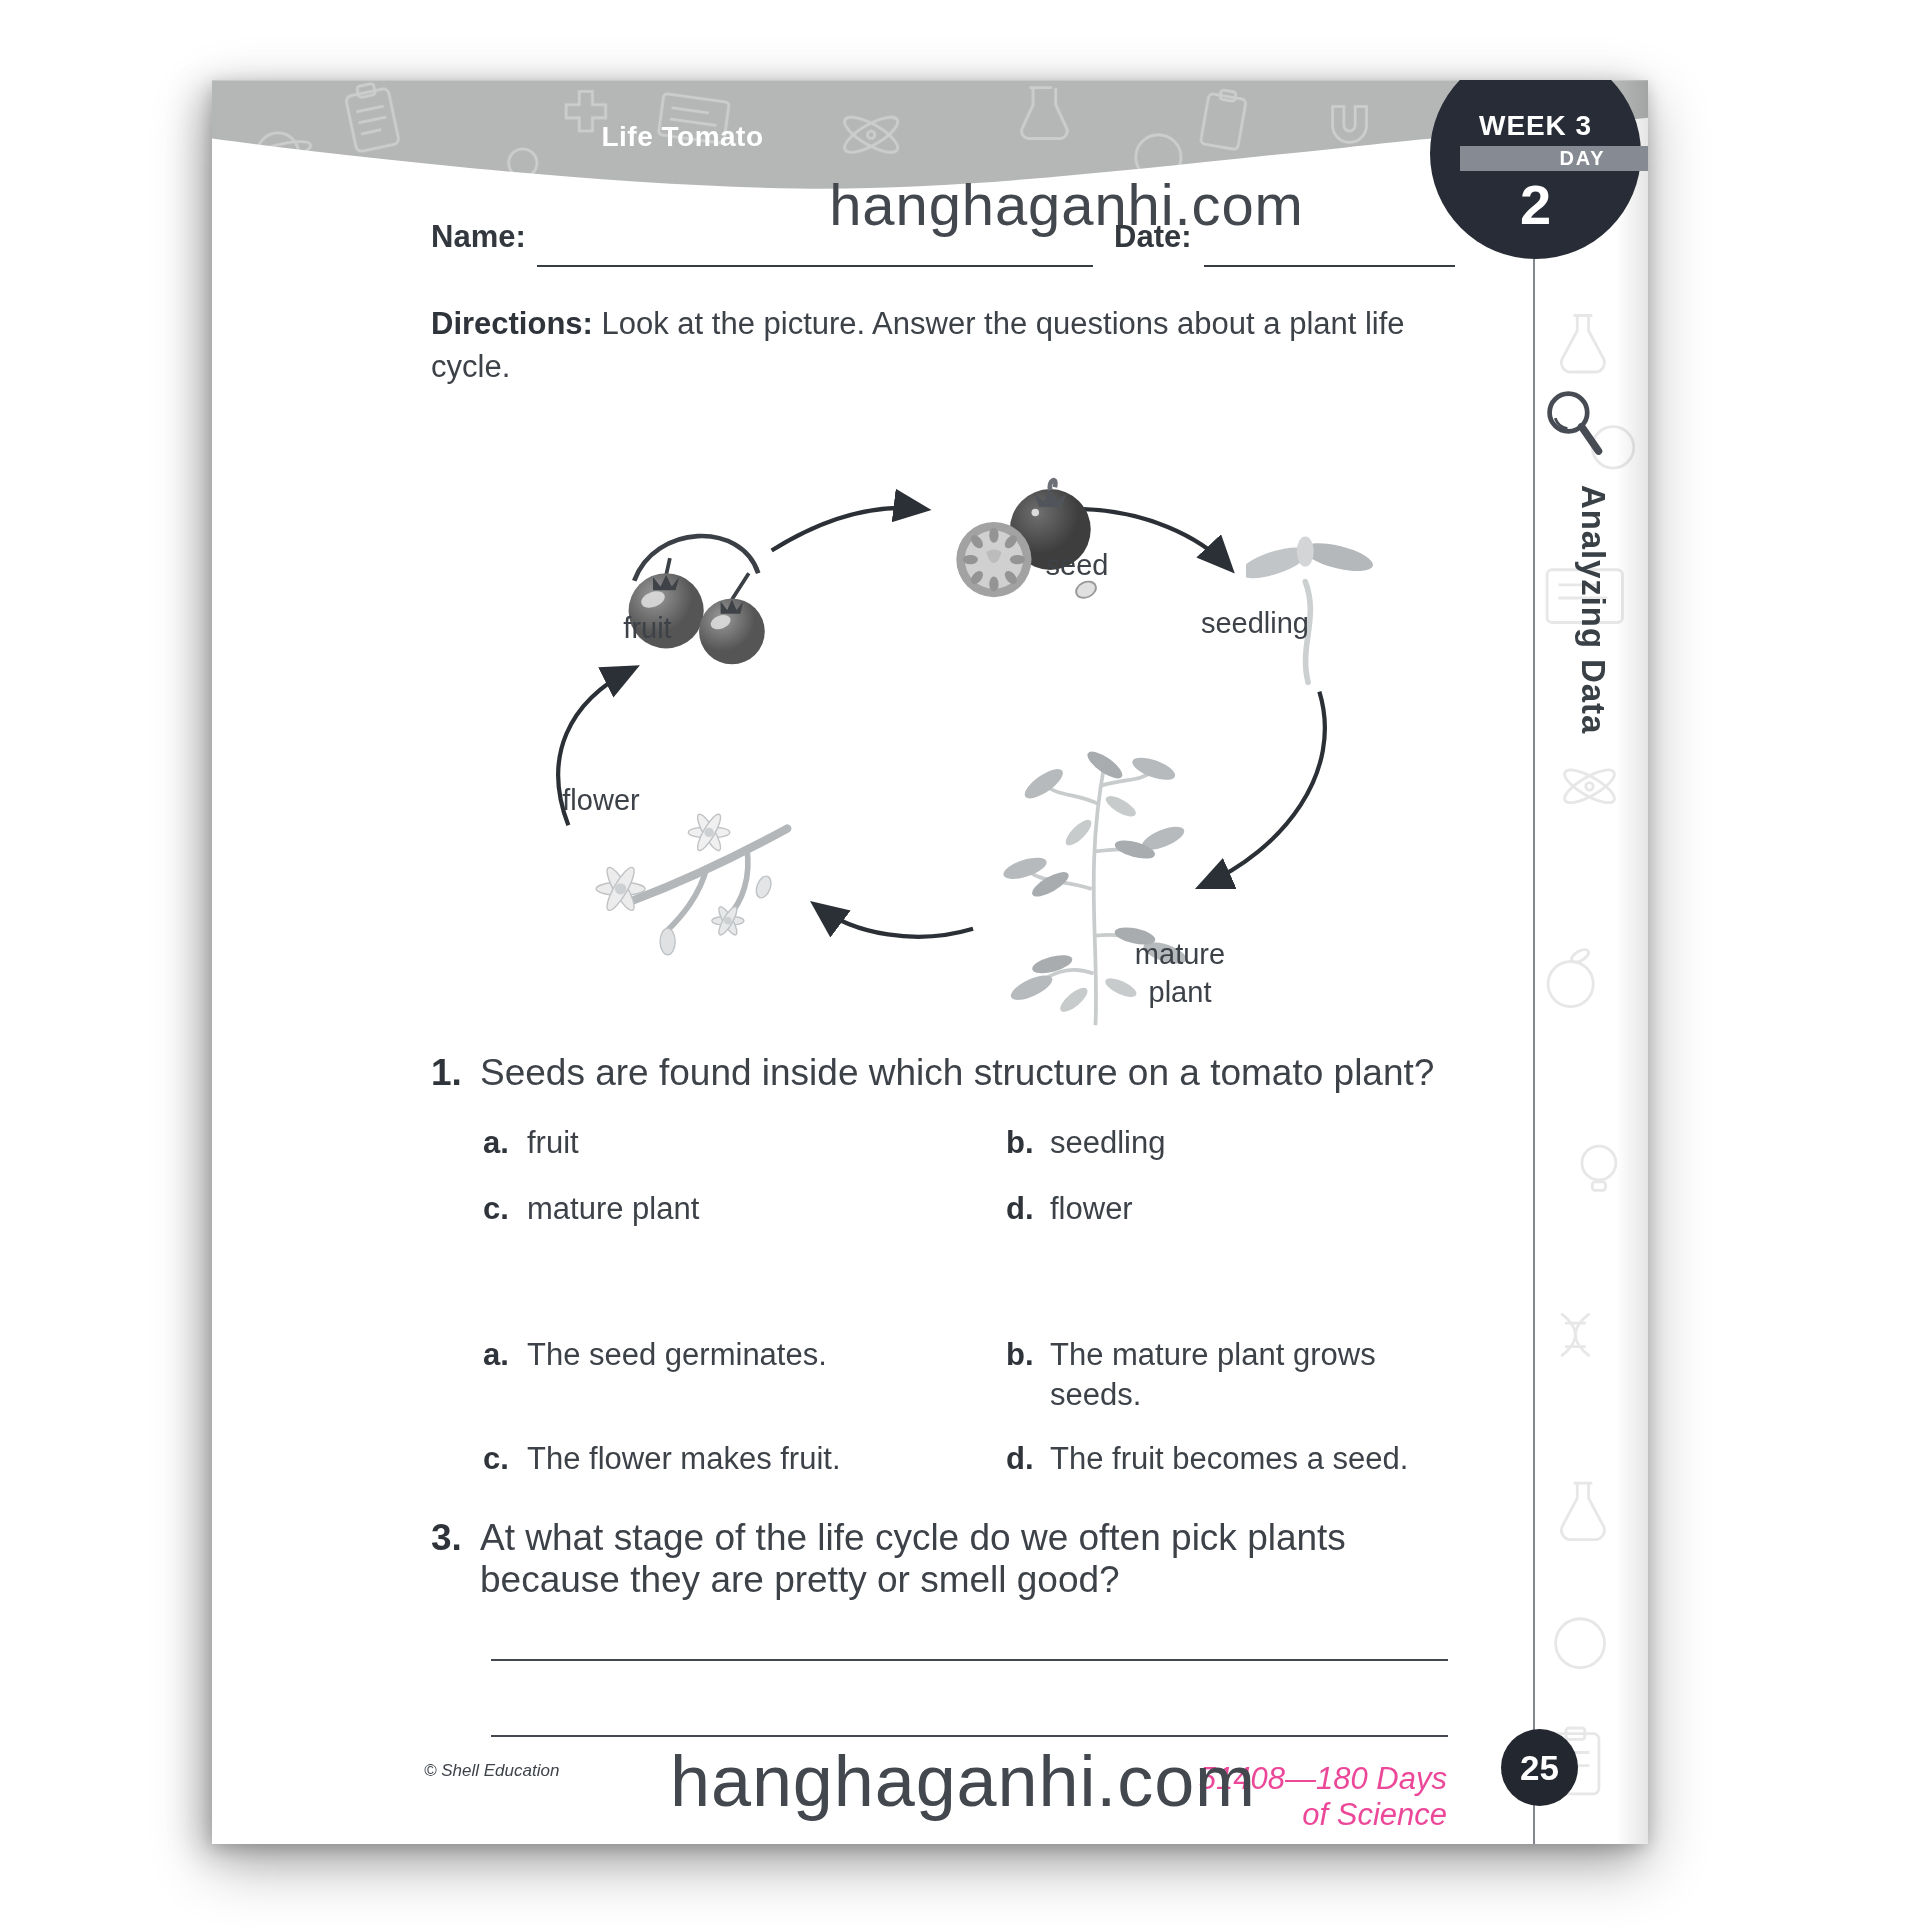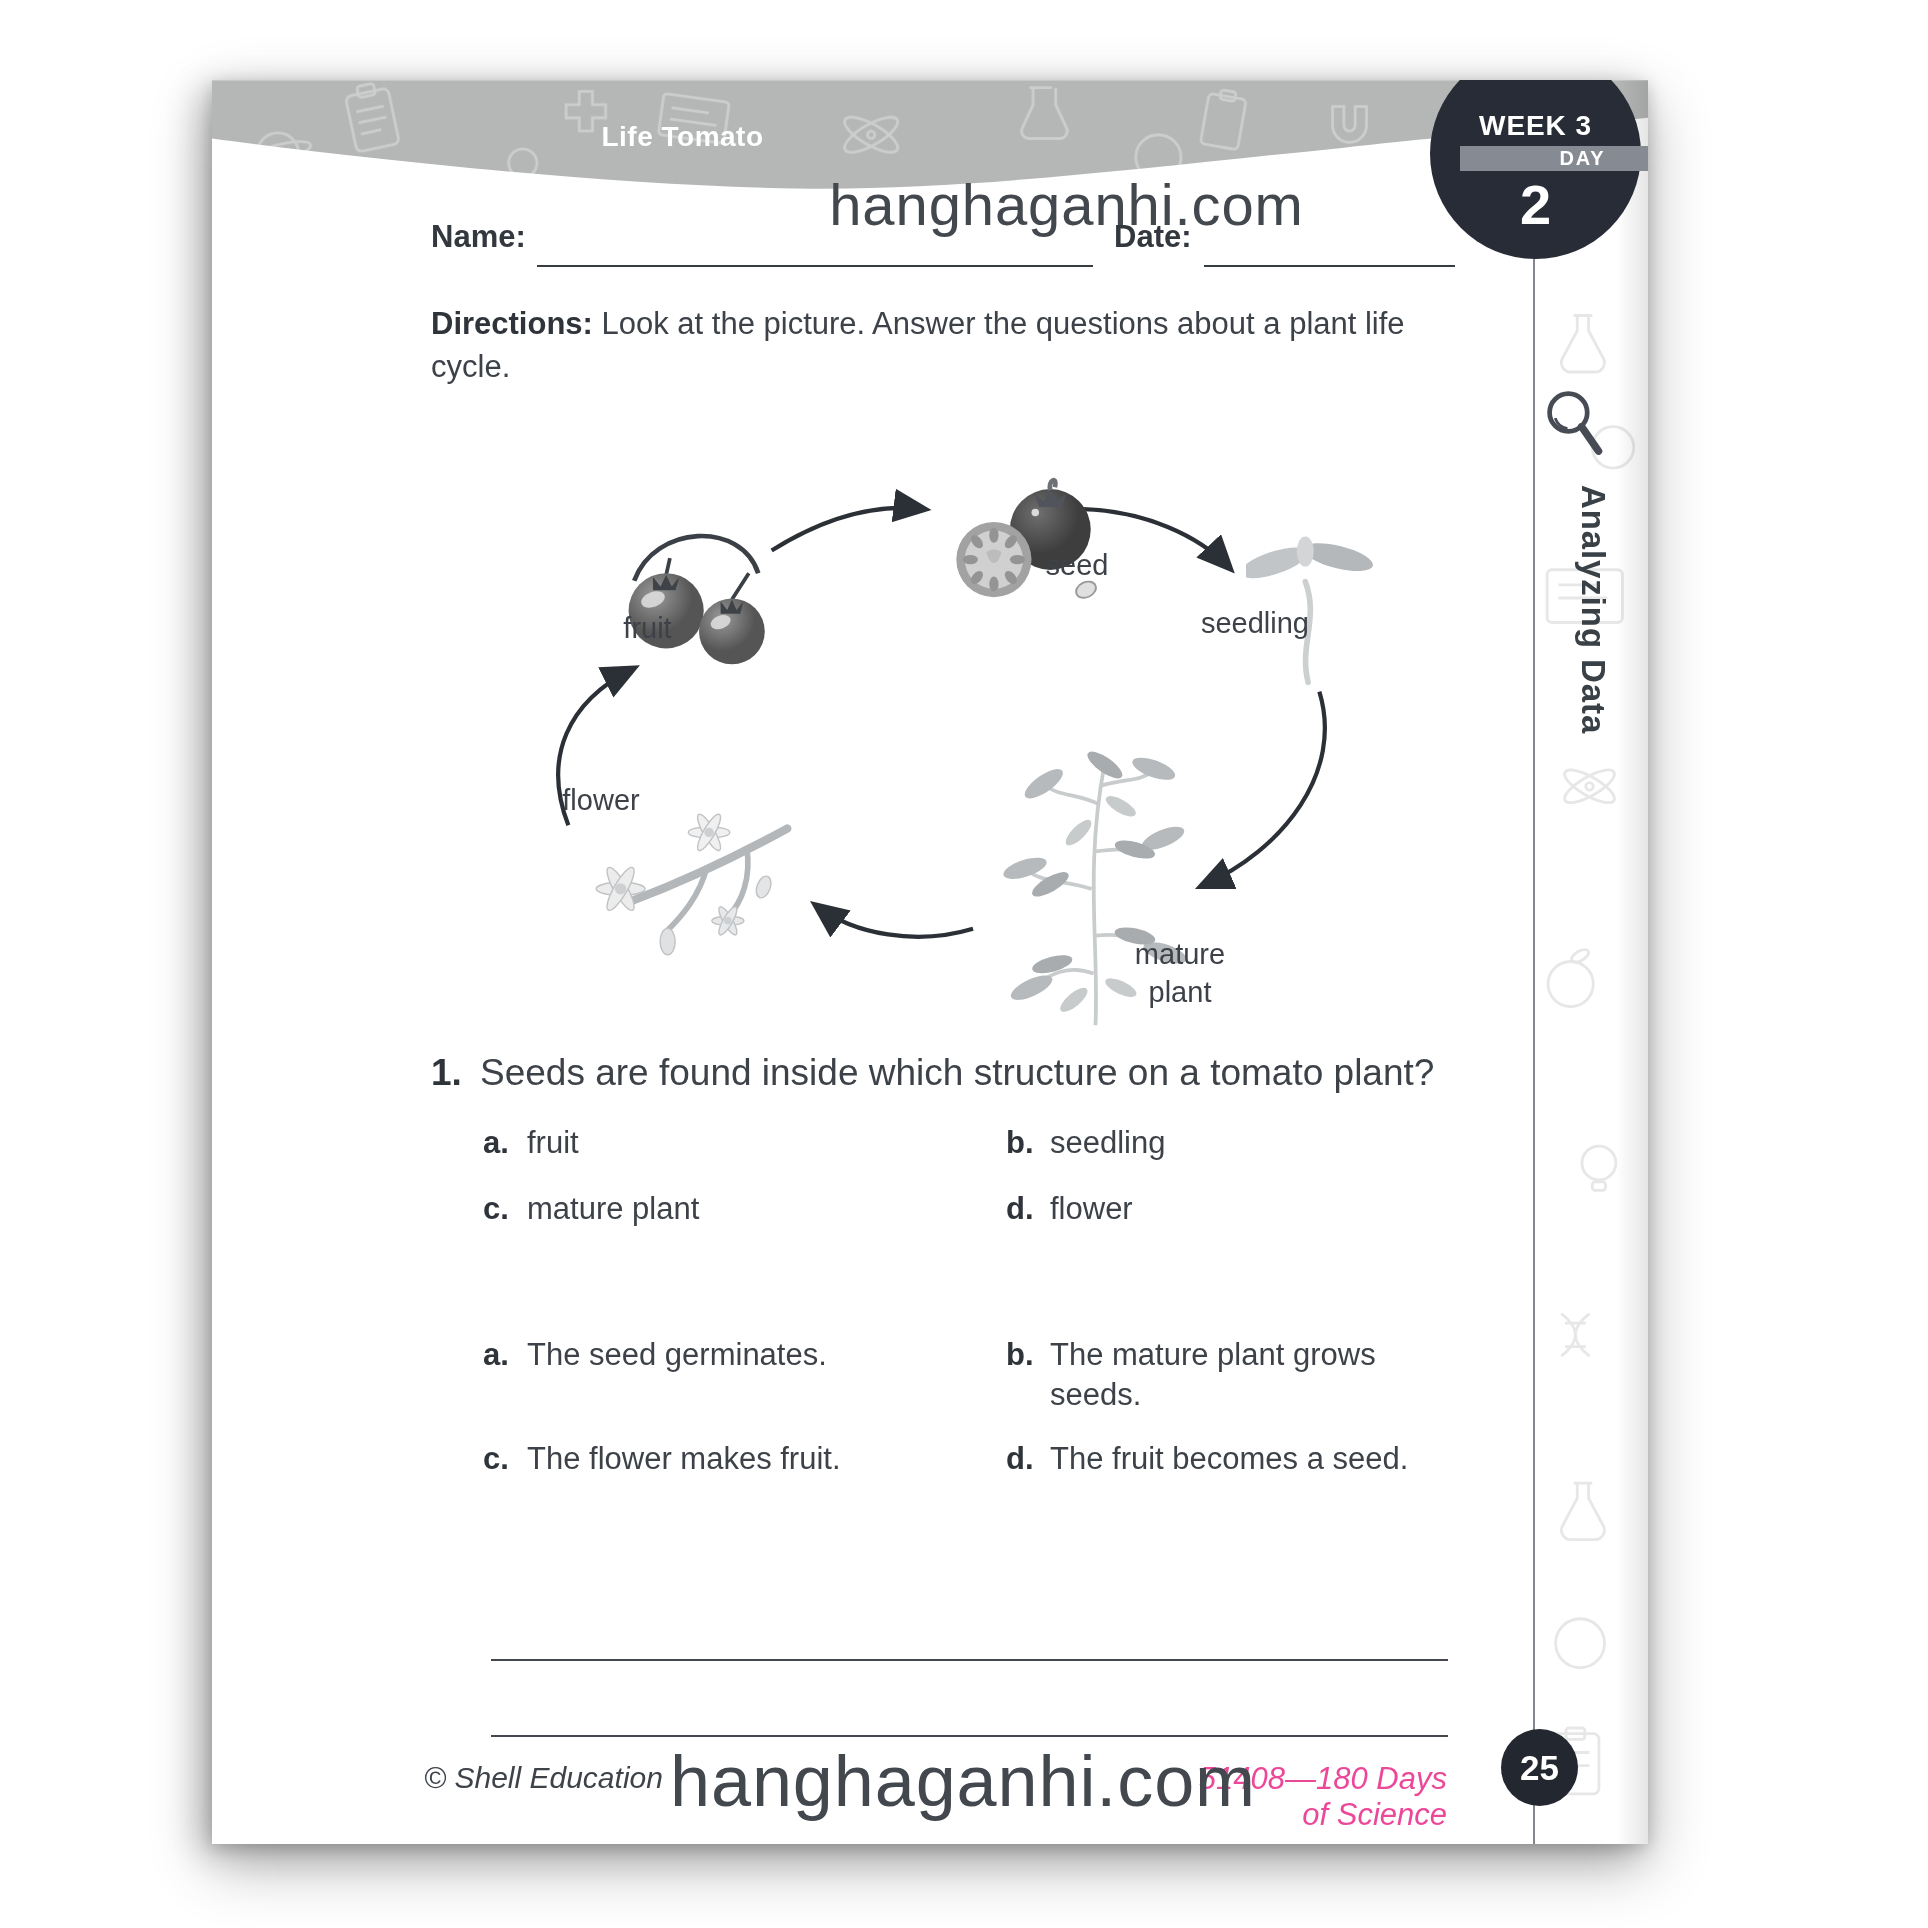--- a/index.html
+++ b/index.html
@@ -48,21 +48,21 @@
   
   .qline{position:absolute;left:219px;font-size:37px;line-height:41px;color:#3d4249;}
   .qnum{display:inline-block;width:49px;font-weight:bold;color:#2f343b;vertical-align:top;}
   .qtext{display:inline-block;vertical-align:top;}
   .opt{position:absolute;font-size:31px;line-height:40px;color:#3d4249;}
   .optL{left:271px;} .optR{left:794px;}
   .olet{display:inline-block;width:44px;font-weight:bold;color:#2f343b;vertical-align:top;}
   .otxt{display:inline-block;vertical-align:top;}
   .otxt.wrap{width:330px;}
   
-  .footL{position:absolute;left:212px;top:1681px;font-size:30px;font-style:italic;color:#3e434a;}
+  .footL{position:absolute;left:212px;top:1681px;font-size:17px;font-style:italic;color:#3e434a;}
   .footR{position:absolute;left:981px;top:1681px;width:254px;text-align:right;
         font-size:31px;font-style:italic;color:#ec4899;}
   
   .wm{position:absolute;color:#43474e;z-index:60;text-align:center;letter-spacing:0.9px;}
   .wm.top{left:643px;top:171px;width:847px;font-size:58px;}
   .wm.bottom{left:492px;top:1740px;width:942px;font-size:72px;}
 </style>
 </head>
 <body>
 
@@ -328,20 +328,23 @@
     <div class="opt optR" style="top:1255px;">
       <span class="olet">b.</span><span class="otxt wrap">The mature plant grows seeds.</span>
     </div>
     <div class="opt optL" style="top:1359px;">
       <span class="olet">c.</span><span class="otxt">The flower makes fruit.</span>
     </div>
     <div class="opt optR" style="top:1359px;">
       <span class="olet">d.</span><span class="otxt">The fruit becomes a seed.</span>
     </div>
 
+    <div class="qline" style="top:1437px;line-height:42px;width:994px;">
+      <span class="qnum">3.</span><span class="qtext" style="width:942px;">At what stage of the life cycle do we often pick plants because they are pretty or smell good?</span>
+    </div>
     <div class="rule" style="left:279px;top:1579px;width:957px;border-top-width:2.8px;border-top-color:#43484e;"></div>
     <div class="rule" style="left:279px;top:1655px;width:957px;border-top-width:2.8px;border-top-color:#43484e;"></div>
 
     <div class="footL">© Shell Education</div>
     <div class="footR">51408—180 Days of Science</div>
   </div>
 
   <div class="wm top">hanghaganhi.com</div>
   <div class="wm bottom">hanghaganhi.com</div>
 </div>

